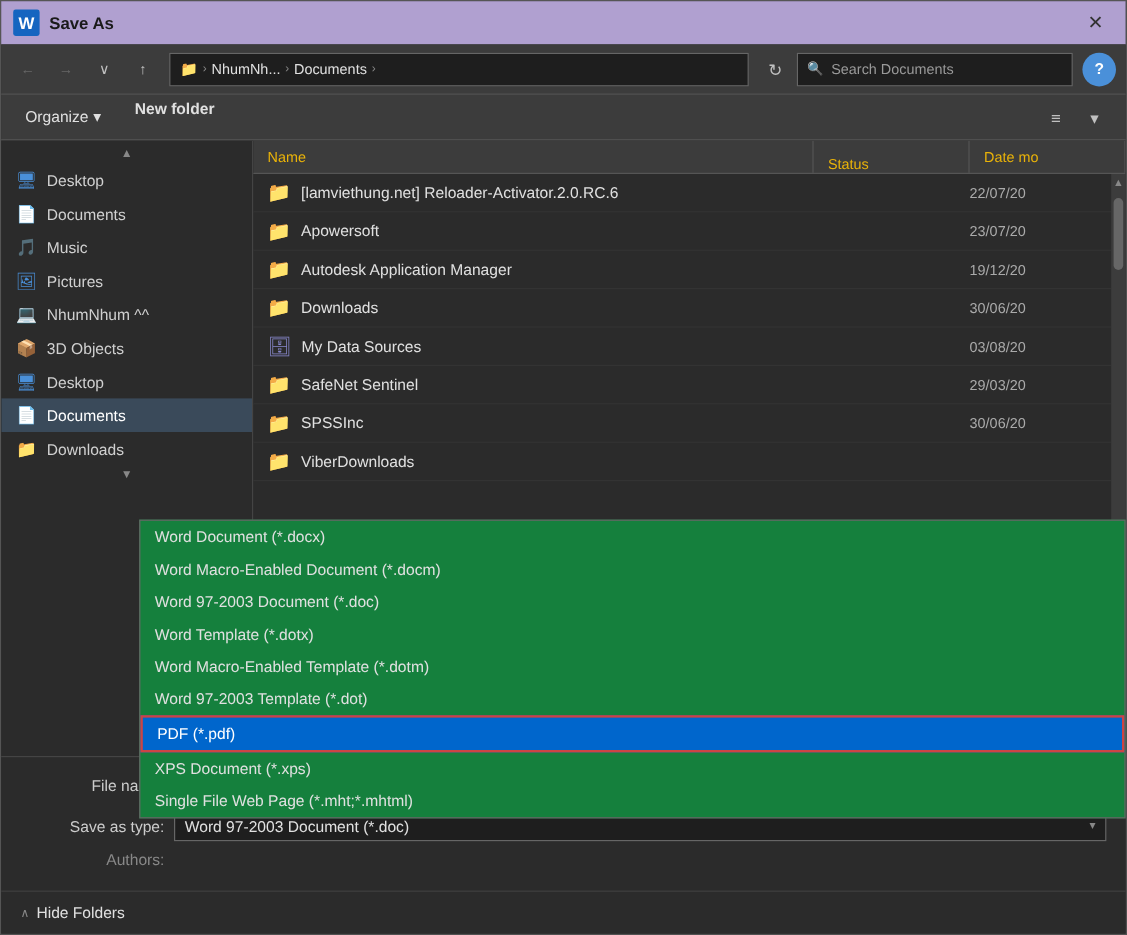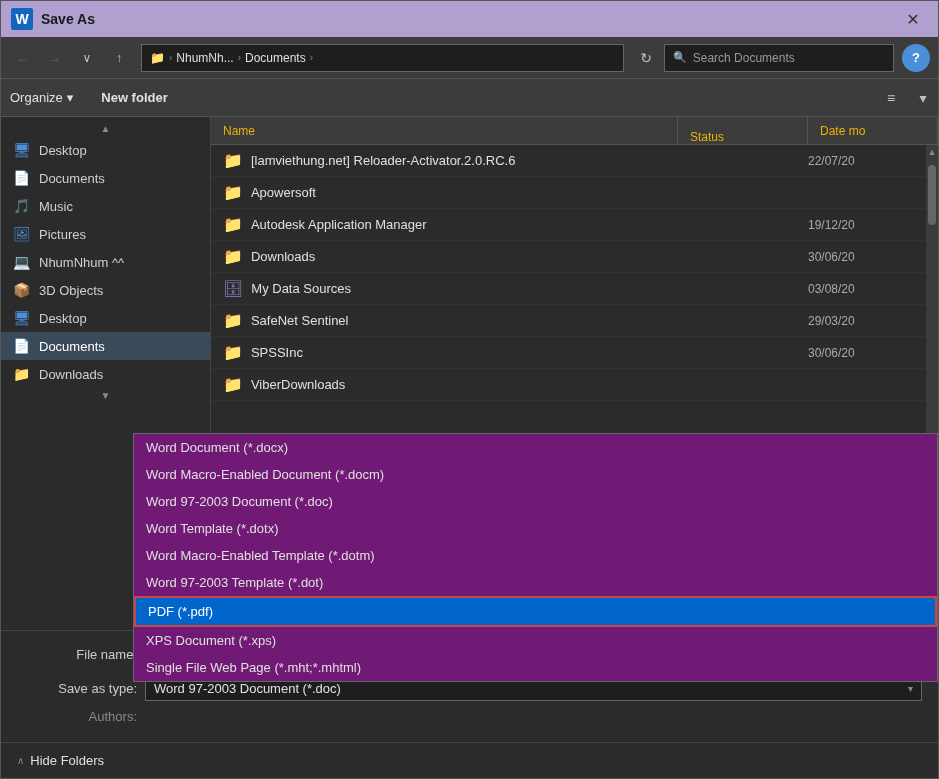--- a/index.html
+++ b/index.html
@@ -153,22 +153,21 @@
       font-size: 13px;
       cursor: pointer;
       margin-left: 4px;
     }
 
     
     .actions-bar {
       background: #3c3c3c;
       height: 38px;
       display: flex;
-      align-items: center;
-      padding: 0 1px;
+      padding: 0 12px;
       gap: 8px;
       flex-shrink: 0;
       border-bottom: 1px solid #555;
     }
     .organize-btn {
       display: flex;
       align-items: center;
       gap: 4px;
       padding: 4px 8px;
       cursor: pointer;
@@ -402,23 +401,23 @@
       font-size: 13px;
       display: flex;
       align-items: center;
       justify-content: space-between;
     }
     .authors-label { color: #888; }
 
     
     .dropdown-overlay {
       position: absolute;
-      left: 132px;
+      left: 115px;
       right: 0;
-      background: #701a75;
+      background: #15803d;
       border: 1px solid #666;
       z-index: 100;
       font-size: 13px;
       color: #e0e0e0;
     }
     .dropdown-item {
       padding: 6px 12px;
       cursor: pointer;
       display: flex;
       align-items: center;
@@ -564,20 +563,21 @@
             <div class="file-cell file-cell-status"></div>
             <div class="file-cell file-cell-date">22/07/20</div>
           </div>
 
           <div class="file-row">
             <div class="file-cell file-cell-name">
               <span class="folder-icon-file">📁</span>
               <span class="file-name-text">Apowersoft</span>
             </div>
             <div class="file-cell file-cell-status"></div>
+            <div class="file-cell file-cell-date">23/07/20</div>
           </div>
 
           <div class="file-row">
             <div class="file-cell file-cell-name">
               <span class="folder-icon-file">📁</span>
               <span class="file-name-text">Autodesk Application Manager</span>
             </div>
             <div class="file-cell file-cell-status"></div>
             <div class="file-cell file-cell-date">19/12/20</div>
           </div>

